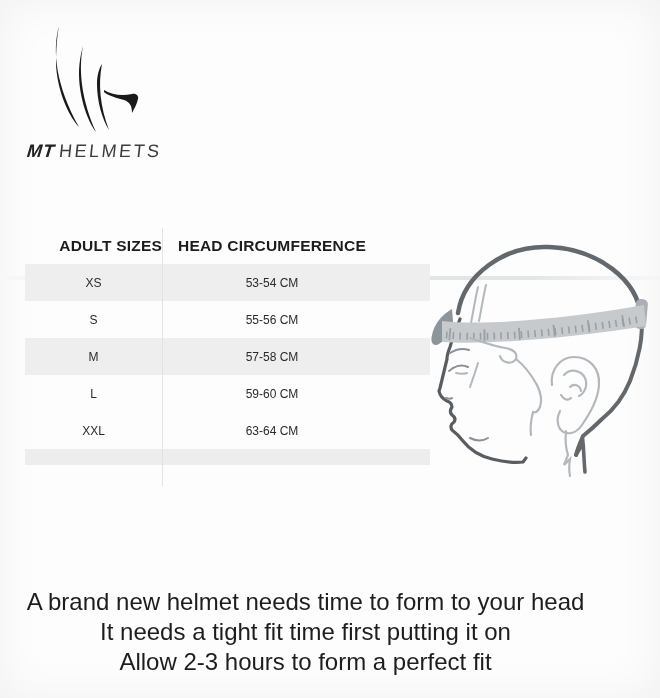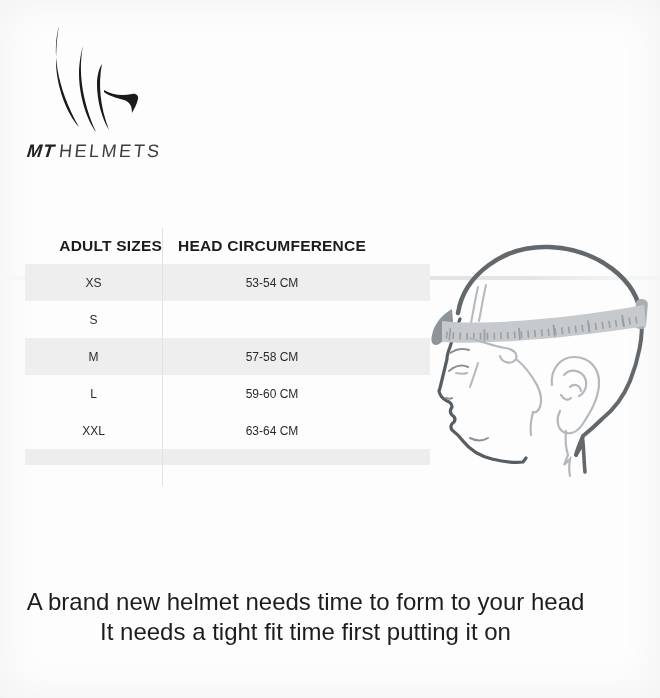--- a/index.html
+++ b/index.html
@@ -76,20 +76,21 @@
       <div class="cell-size">ADULT SIZES</div>
       <div class="cell-circ">HEAD CIRCUMFERENCE</div>
     </div>
 
     <div class="tbl-row row-shade">
       <div class="cell-size">XS</div>
       <div class="cell-circ">53-54 CM</div>
     </div>
     <div class="tbl-row">
       <div class="cell-size">S</div>
+      <div class="cell-circ">55-56 CM</div>
     </div>
     <div class="tbl-row row-shade">
       <div class="cell-size">M</div>
       <div class="cell-circ">57-58 CM</div>
     </div>
     <div class="tbl-row">
       <div class="cell-size">L</div>
       <div class="cell-circ">59-60 CM</div>
     </div>
     <div class="tbl-row">
@@ -149,15 +150,16 @@
       <path d="M26 138 C30 139, 34 139, 37 138" stroke="#b3b8bd"></path>
       <path d="M48 128 C45 138, 42 146, 40 152" stroke="#b3b8bd"></path>
       <path d="M16 163 C19 164, 21 164, 22 163"></path>
       <path d="M40 203 C46 206, 53 206, 58 203"></path>
     </g>
   </svg>
 
   <div class="fit-notes">
     <div>A brand new helmet needs time to form to your head</div>
     <div>It needs a tight fit time first putting it on</div>
+    <div>Allow 2-3 hours to form a perfect fit</div>
   </div>
 
 </div>
 
 </body></html>

